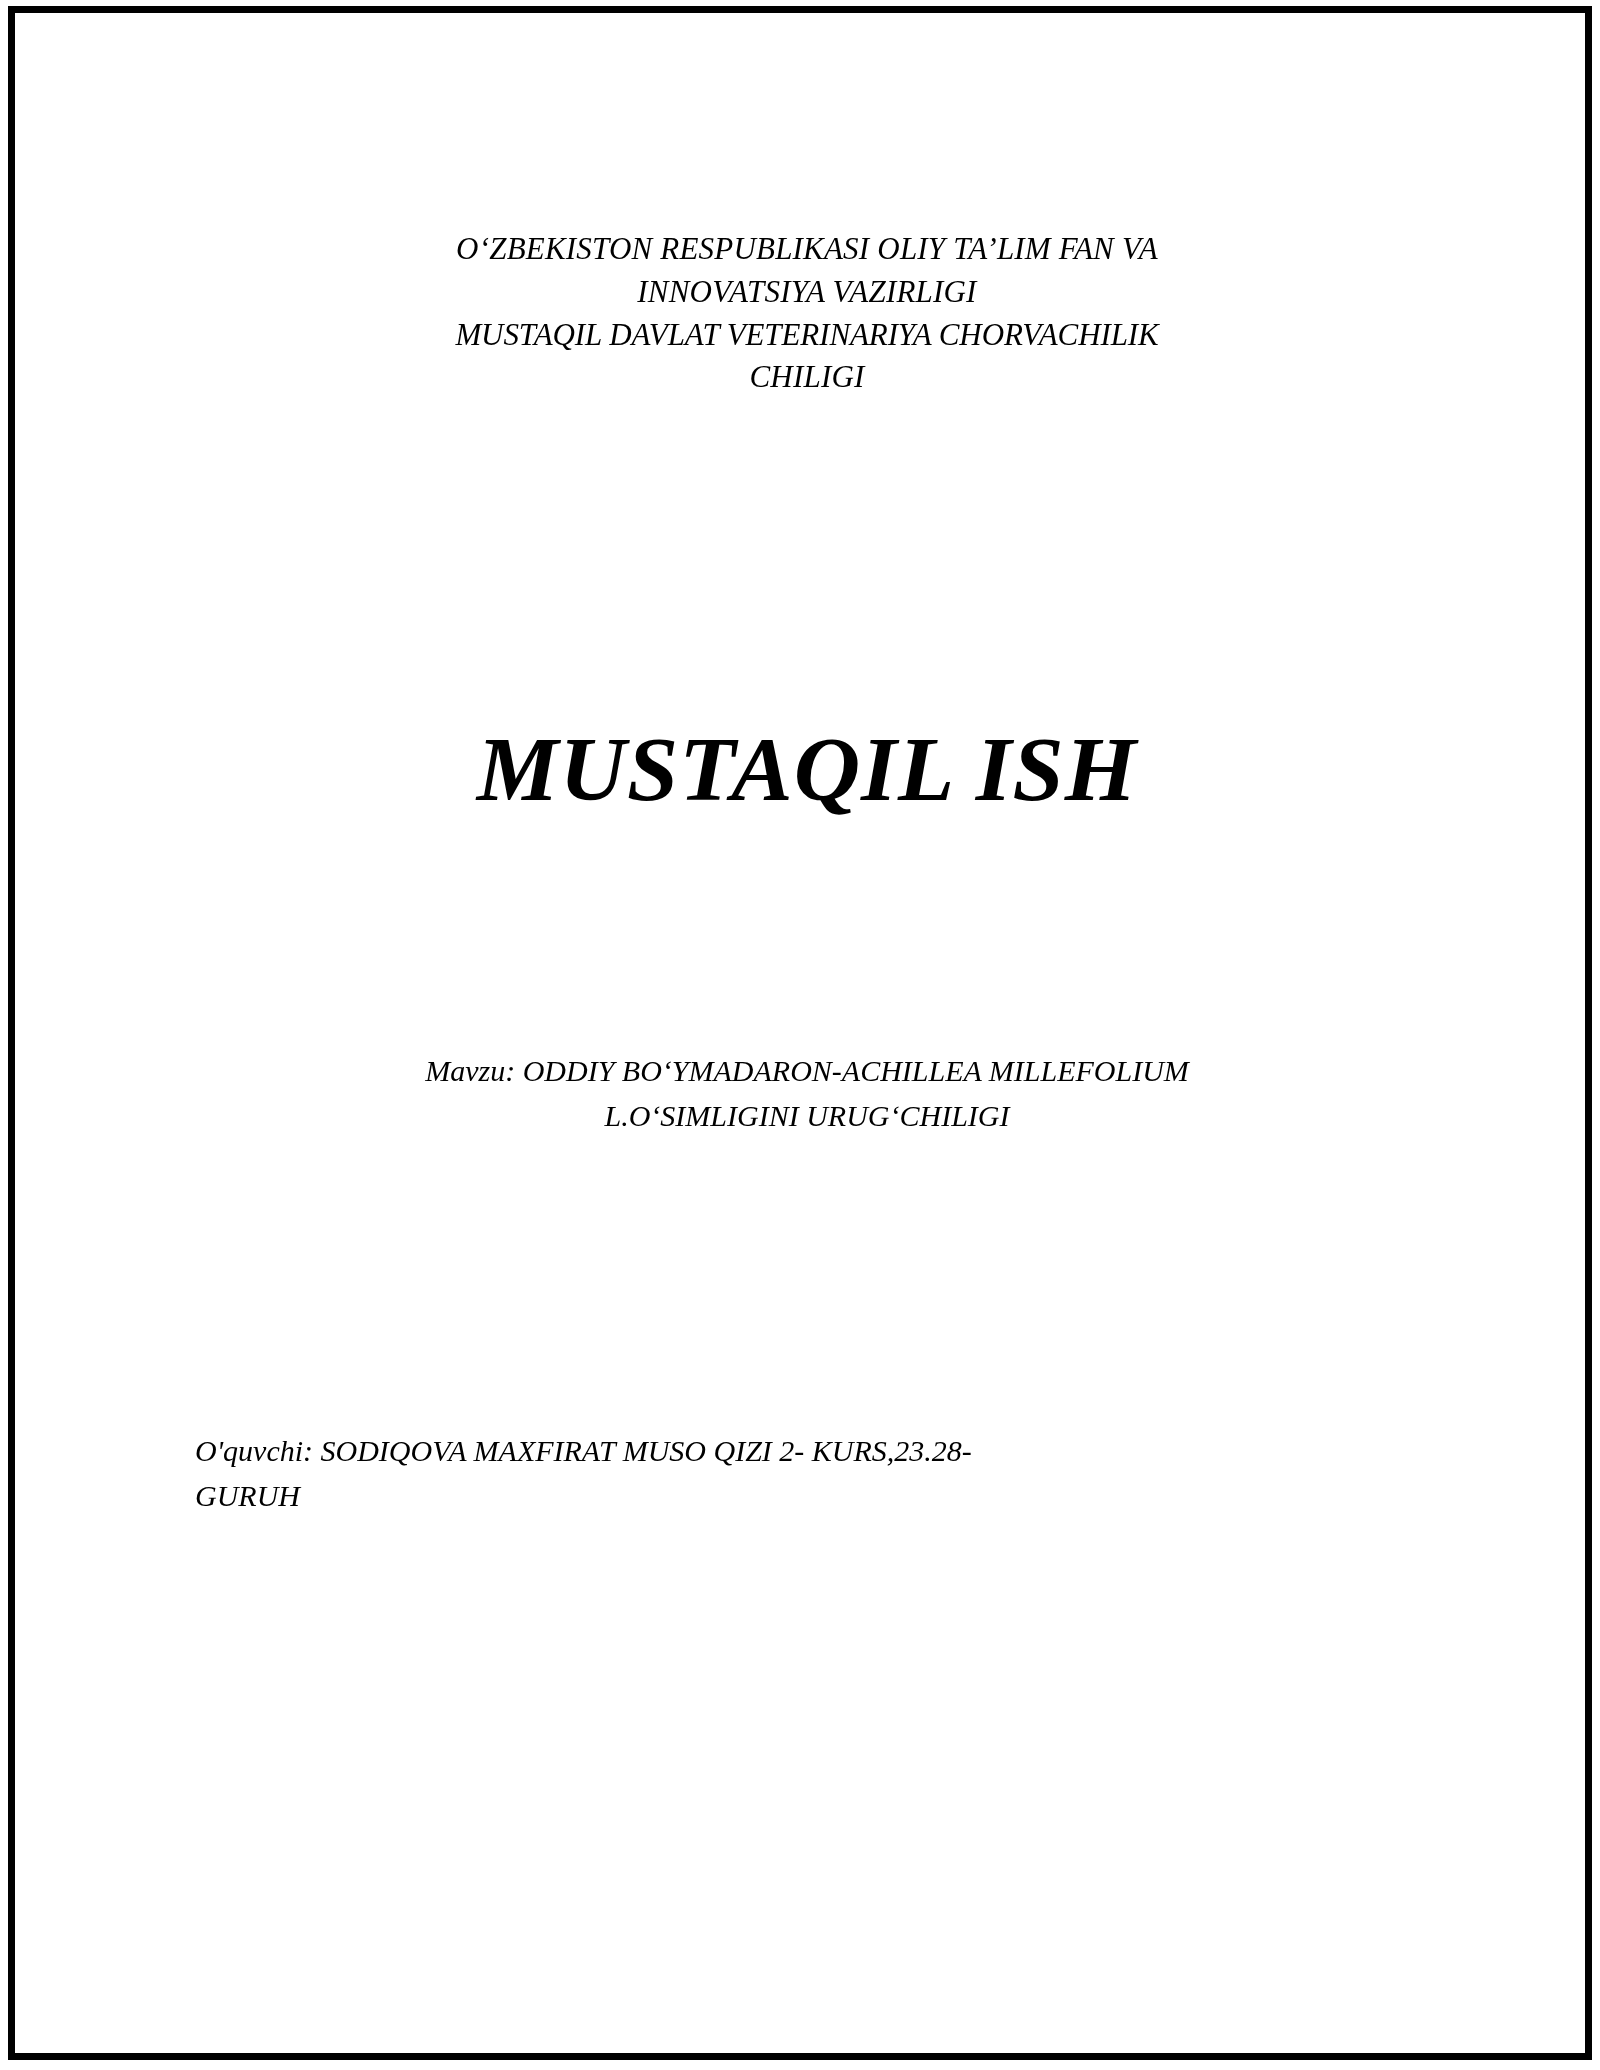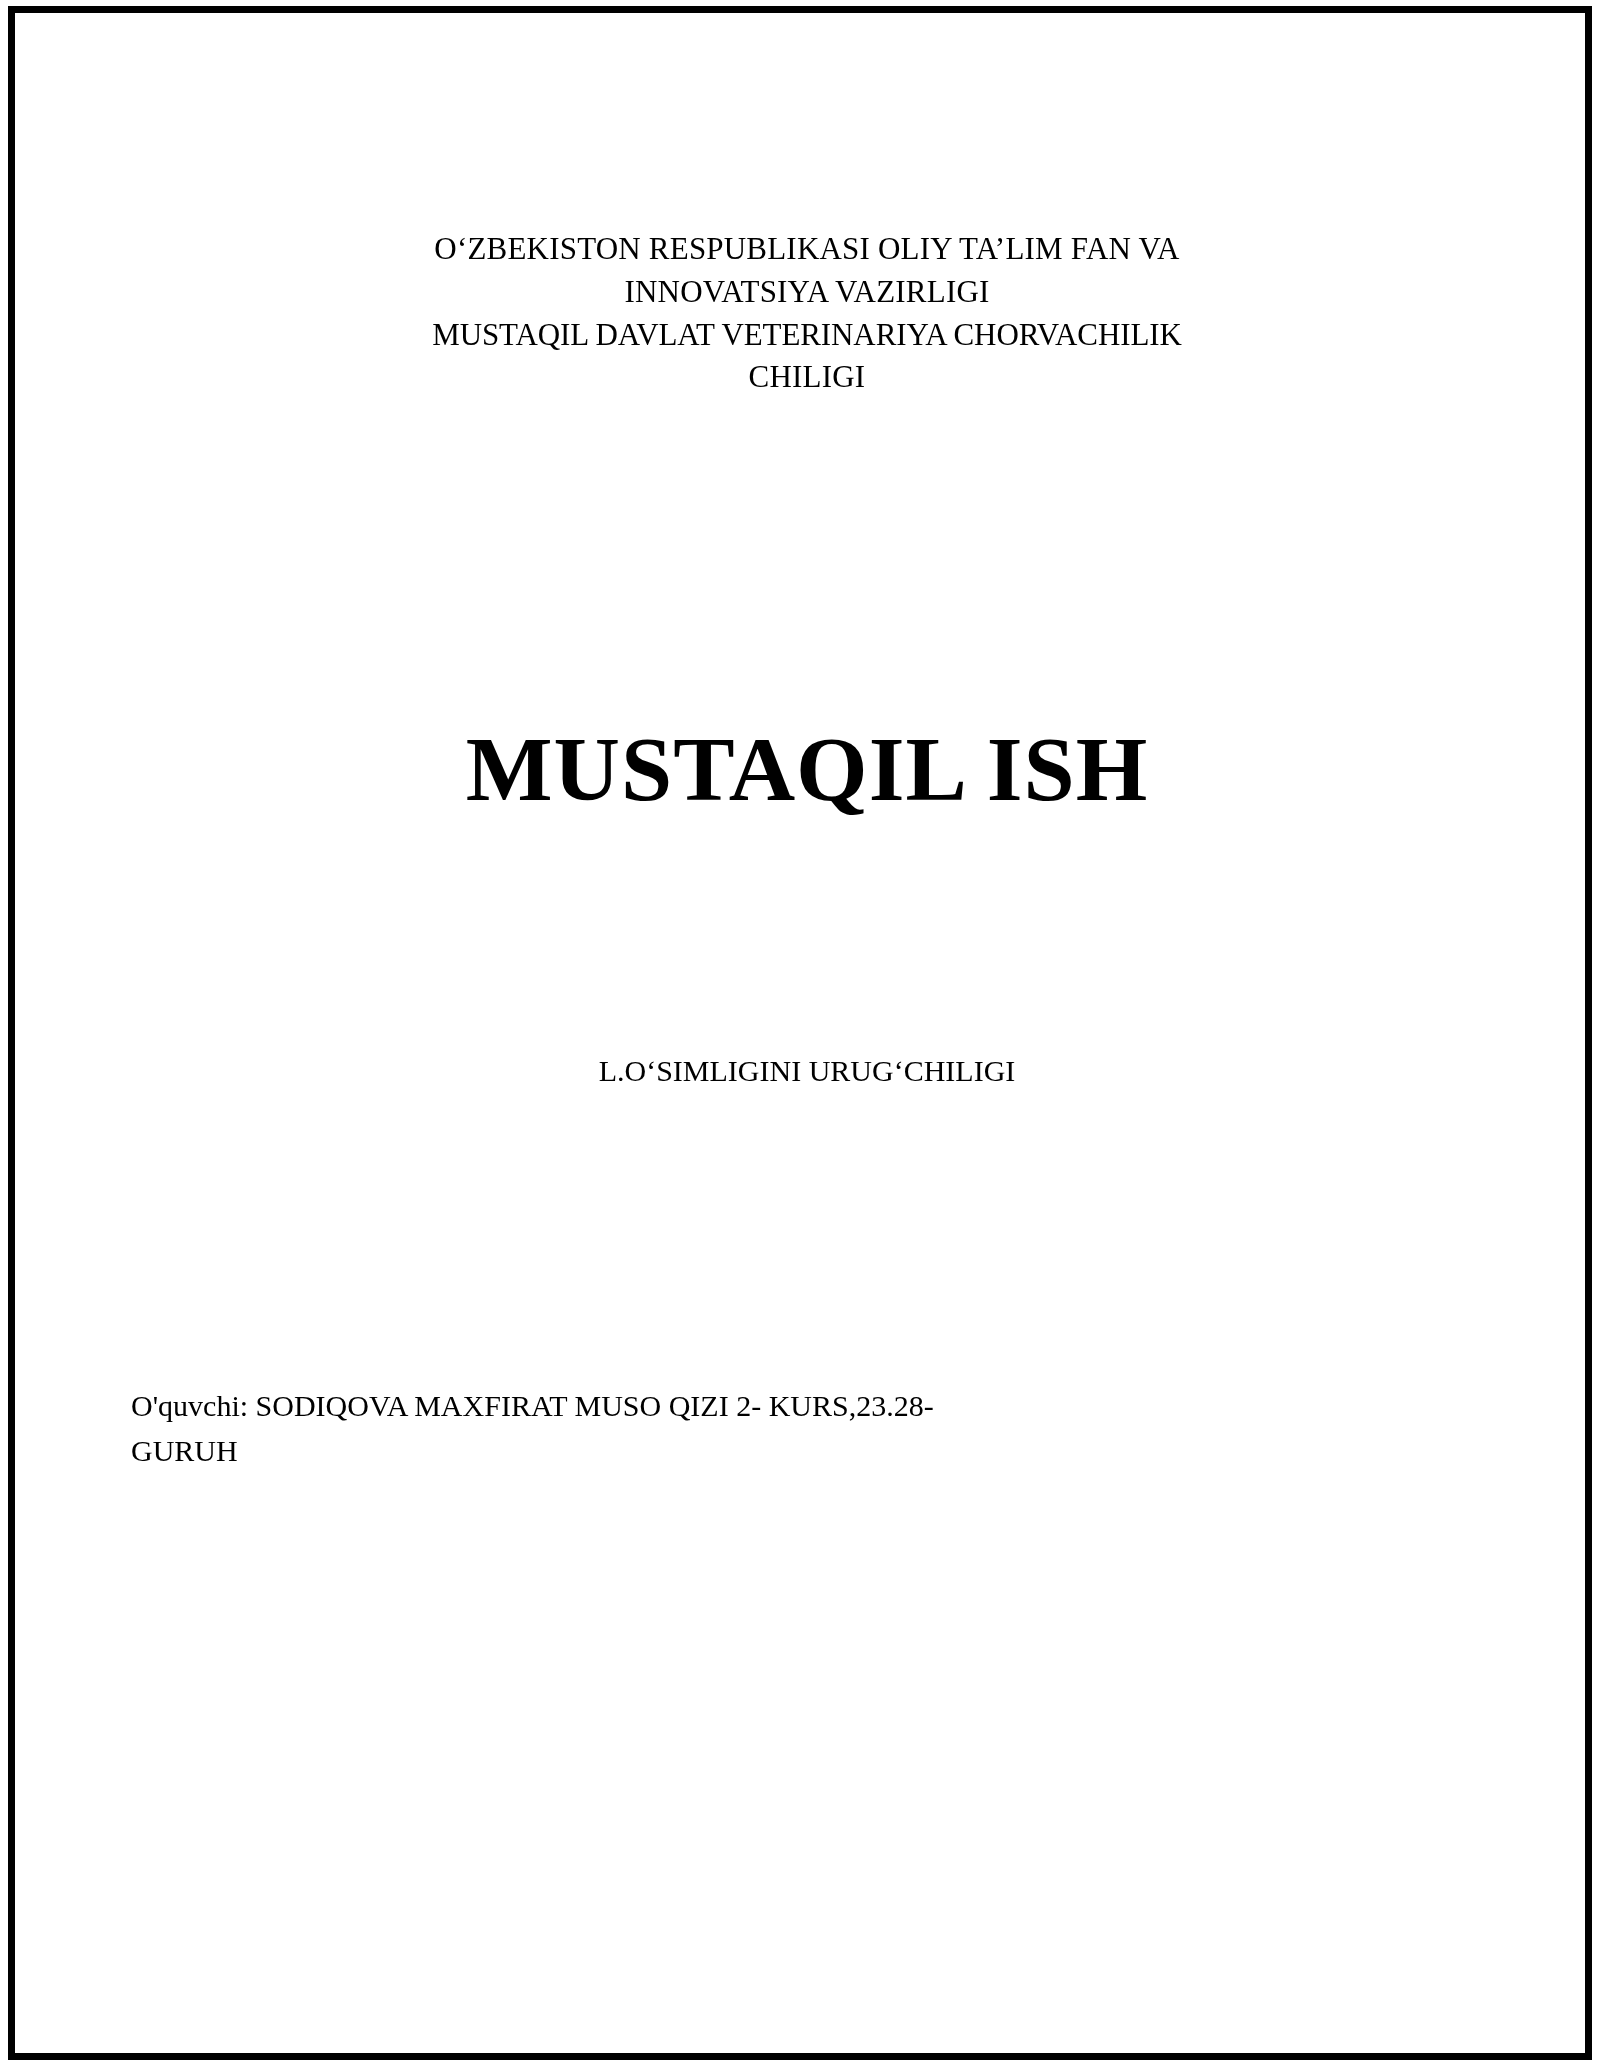--- a/index.html
+++ b/index.html
@@ -32,21 +32,22 @@
     box-sizing: border-box;
     background: #ffffff;
   }
   .content {
     position: absolute;
     left: 0;
     top: 0;
     width: 1584px;
     height: 2054px;
     box-sizing: border-box;
-    padding: 0 56px;
+    padding: 0 120px;
+    font-style: italic;
   }
 
   .header-block {
     margin-top: 215px;
     text-align: center;
   }
   .header-line {
     font-family: "Liberation Serif", serif;
     font-size: 31px;
     line-height: 1.38;
@@ -106,20 +107,21 @@
         <div class="header-line">INNOVATSIYA VAZIRLIGI</div>
         <div class="header-line wide">MUSTAQIL DAVLAT VETERINARIYA CHORVACHILIK</div>
         <div class="header-line">CHILIGI</div>
       </div>
 
       <div class="title-block">
         <div class="doc-title">MUSTAQIL ISH</div>
       </div>
 
       <div class="topic-block">
+        <div class="topic-line"><span class="topic-prefix">Mavzu:</span><span> ODDIY BO‘YMADARON-ACHILLEA MILLEFOLIUM</span></div>
         <div class="topic-line">L.O‘SIMLIGINI URUG‘CHILIGI</div>
       </div>
 
       <div class="student-block">
         <div class="student-line">O'quvchi: SODIQOVA MAXFIRAT MUSO QIZI 2- KURS,23.28-</div>
         <div class="student-line">GURUH</div>
       </div>
 
     </div>
   </div>

